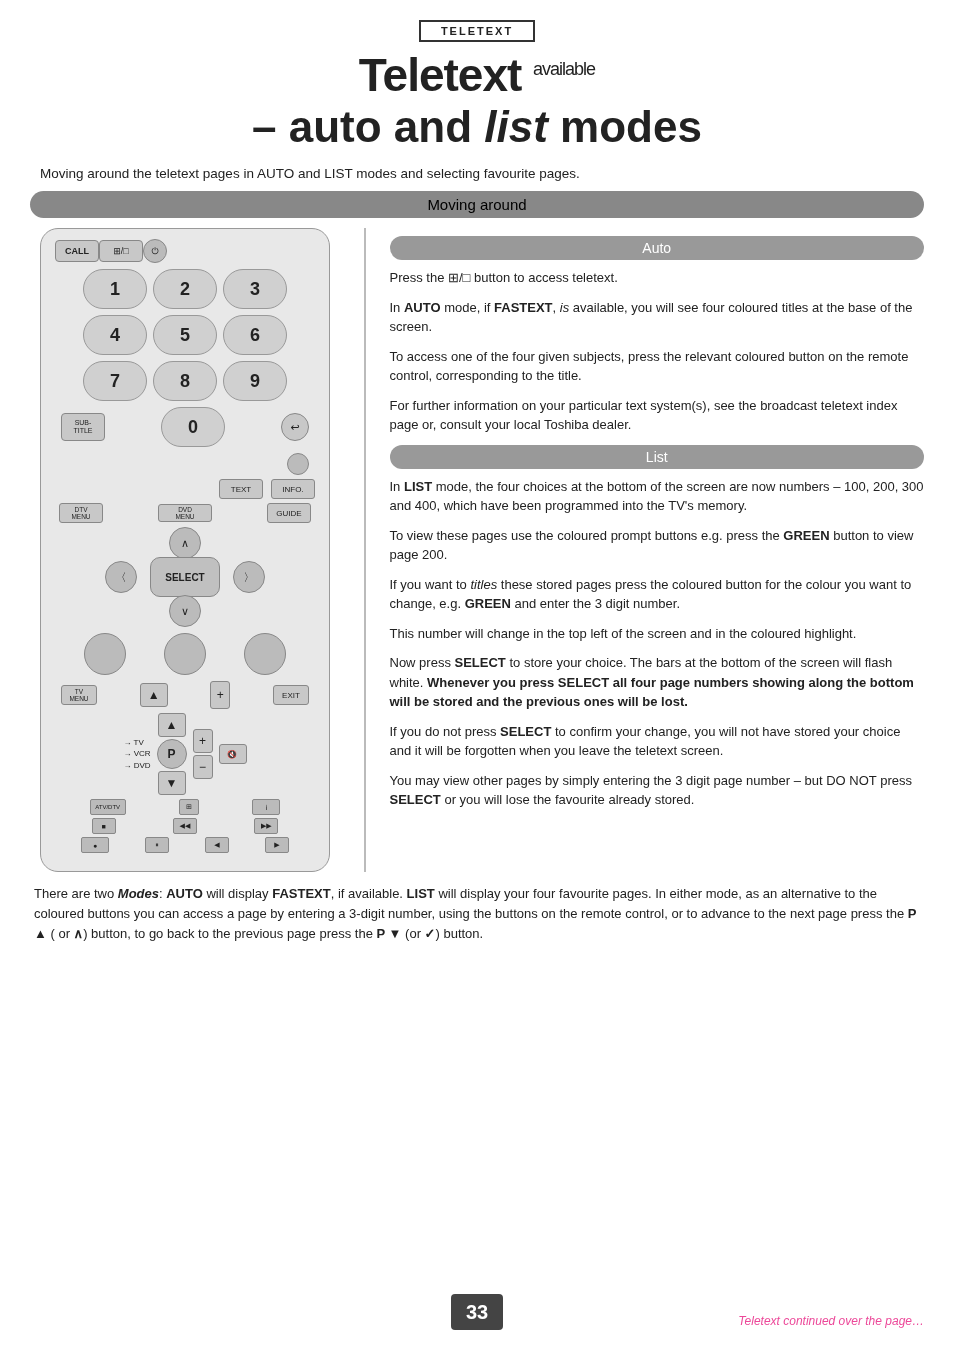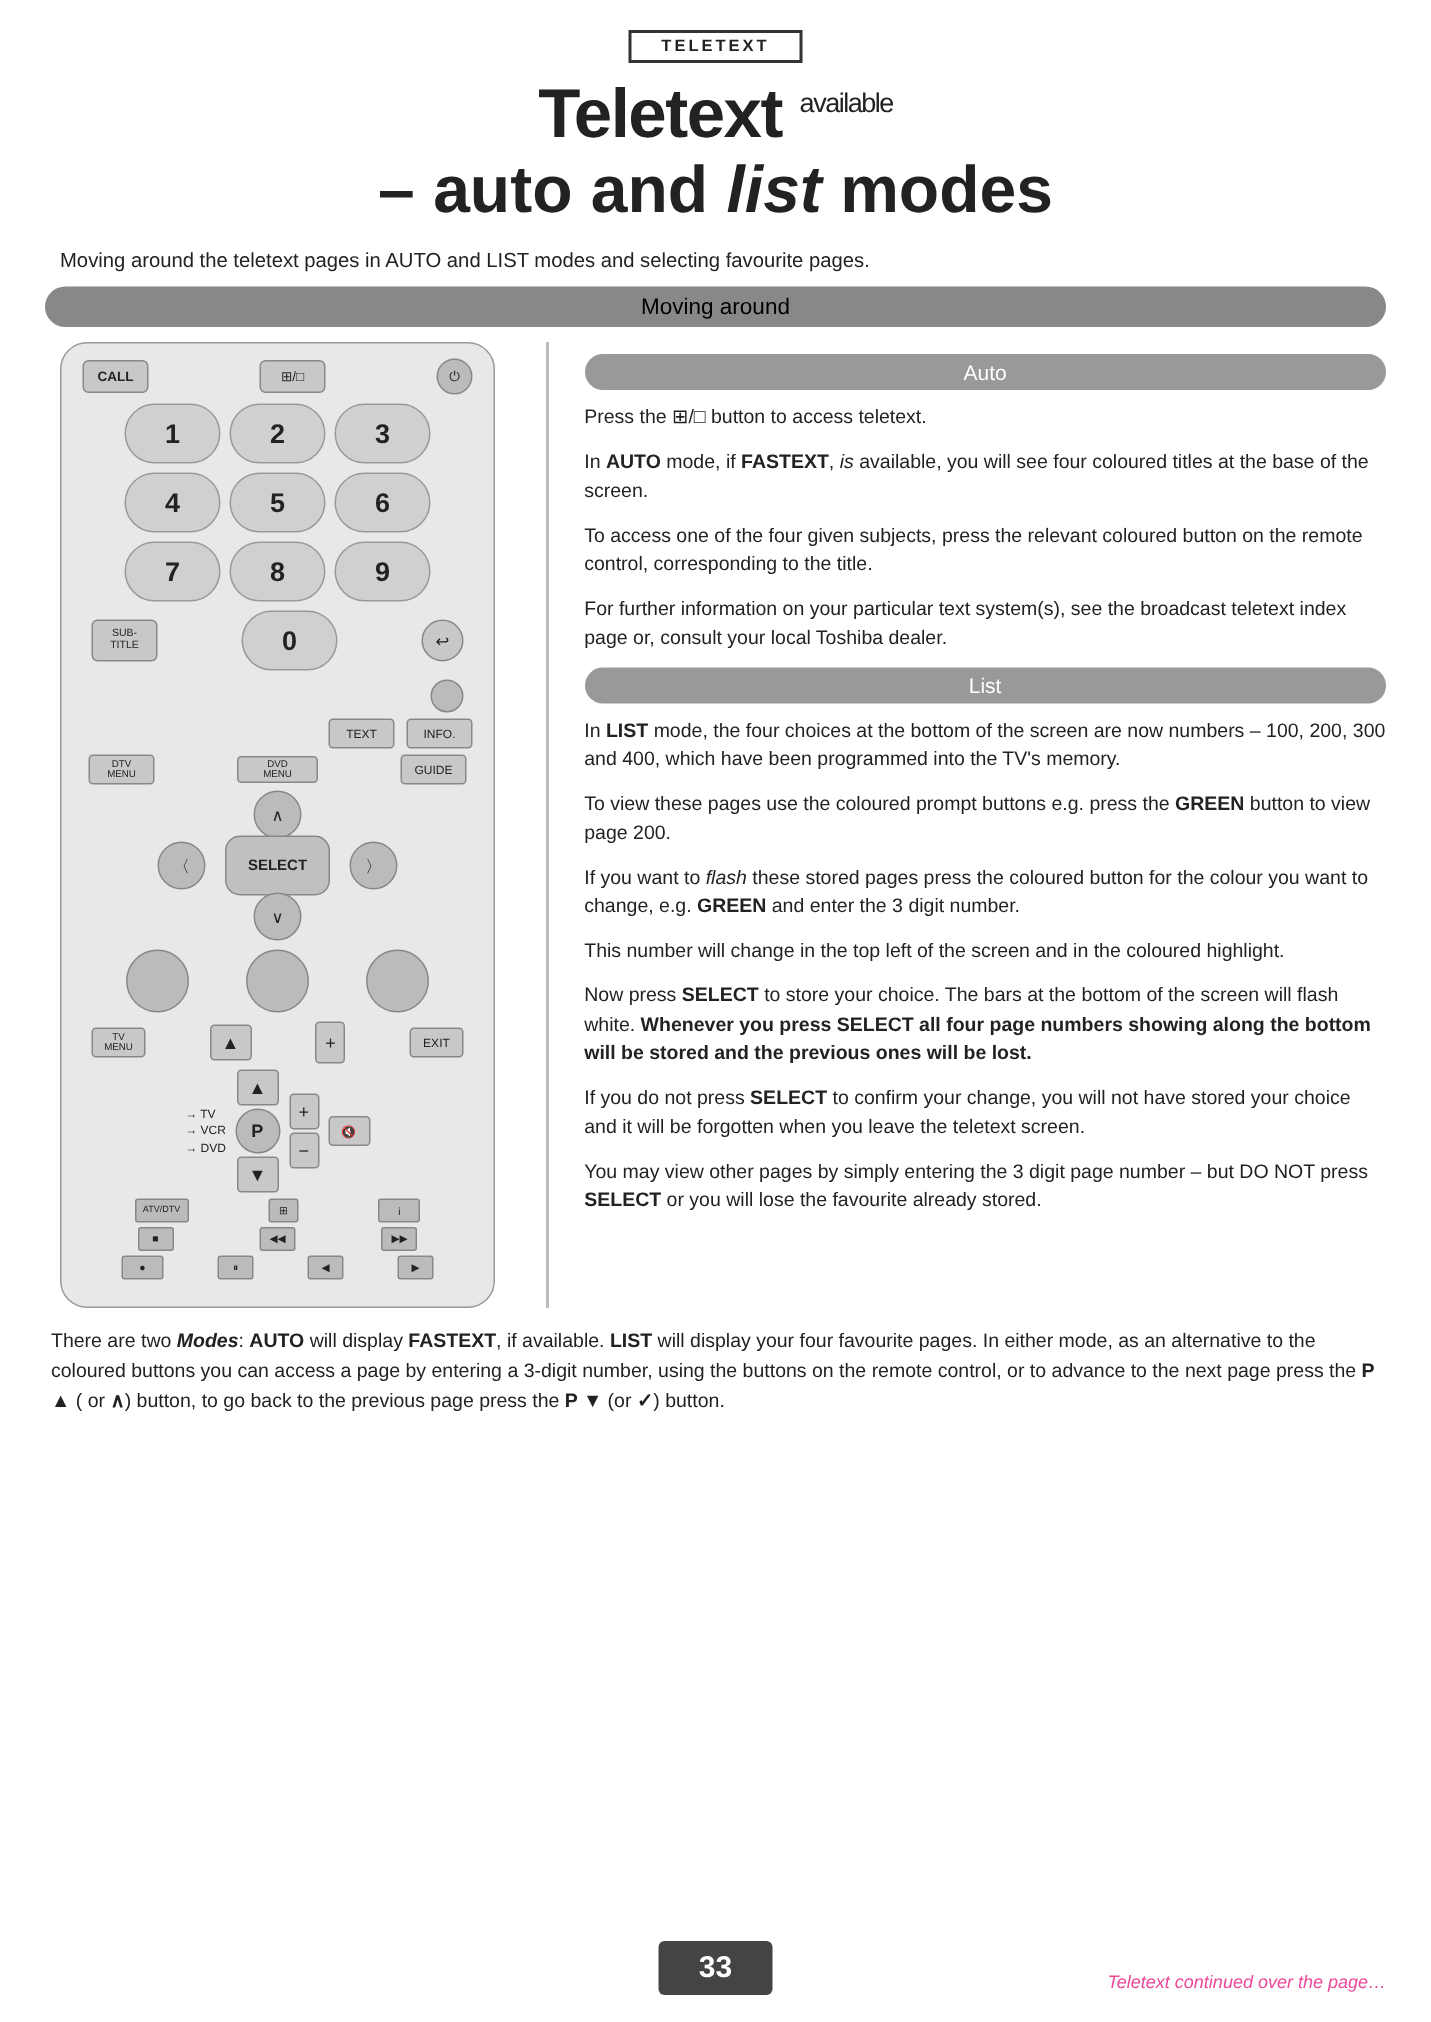--- a/index.html
+++ b/index.html
@@ -95,21 +95,21 @@
       border-radius: 18px;
       background: #e8e8e8;
       padding: 10px 14px 18px 14px;
       width: 290px;
       margin: 0 auto;
       position: relative;
     }
 
     .remote-top-row {
       display: flex;
-      justify-content: space-between;
+      justify-content: flex-start;
       align-items: center;
       margin-bottom: 6px;
     }
 
     .remote-btn {
       background: #c8c8c8;
       border: 1px solid #888;
       border-radius: 4px;
       font-size: 9px;
       text-align: center;
@@ -367,21 +367,21 @@
     
     .page-number-box {
       position: absolute;
       bottom: 18px;
       left: 50%;
       transform: translateX(-50%);
       background: #444;
       color: #fff;
       font-size: 20px;
       font-weight: bold;
-      width: 76px;
+      width: 52px;
       height: 36px;
       display: flex;
       align-items: center;
       justify-content: center;
       border-radius: 4px;
     }
 
     
     .footer-note {
       position: absolute;
@@ -542,21 +542,21 @@
         <p>In <b>AUTO</b> mode, if <b>FASTEXT</b>, <i>is</i> available, you will see four coloured titles at the base of the screen.</p>
         <p>To access one of the four given subjects, press the relevant coloured button on the remote control, corresponding to the title.</p>
         <p>For further information on your particular text system(s), see the broadcast teletext index page or, consult your local Toshiba dealer.</p>
       </div>
 
       <div class="sub-banner">List</div>
 
       <div class="right-text">
         <p>In <b>LIST</b> mode, the four choices at the bottom of the screen are now numbers – 100, 200, 300 and 400, which have been programmed into the TV's memory.</p>
         <p>To view these pages use the coloured prompt buttons e.g. press the <b>GREEN</b> button to view page 200.</p>
-        <p>If you want to <i>flash</i> these stored pages press the coloured button for the colour you want to change, e.g. <b>GREEN</b> and enter the 3 digit number.</p>
+        <p>If you want to <i>titles</i> these stored pages press the coloured button for the colour you want to change, e.g. <b>GREEN</b> and enter the 3 digit number.</p>
         <p>This number will change in the top left of the screen and in the coloured highlight.</p>
         <p>Now press <b>SELECT</b> to store your choice. The bars at the bottom of the screen will flash white. <b>Whenever you press SELECT all four page numbers showing along the bottom will be stored and the previous ones will be lost.</b></p>
         <p>If you do not press <b>SELECT</b> to confirm your change, you will not have stored your choice and it will be forgotten when you leave the teletext screen.</p>
         <p>You may view other pages by simply entering the 3 digit page number – but DO NOT press <b>SELECT</b> or you will lose the favourite already stored.</p>
       </div>
 
     </div>
   </div>
 
   <p class="bottom-desc">There are two <i><b>Modes</b></i>: <b>AUTO</b> will display <b>FASTEXT</b>, if available. <b>LIST</b> will display your four favourite pages. In either mode, as an alternative to the coloured buttons you can access a page by entering a 3-digit number, using the buttons on the remote control, or to advance to the next page press the <b>P ▲</b> ( or <b>∧</b>) button, to go back to the previous page press the <b>P ▼</b> (or <b>✓</b>) button.</p>

